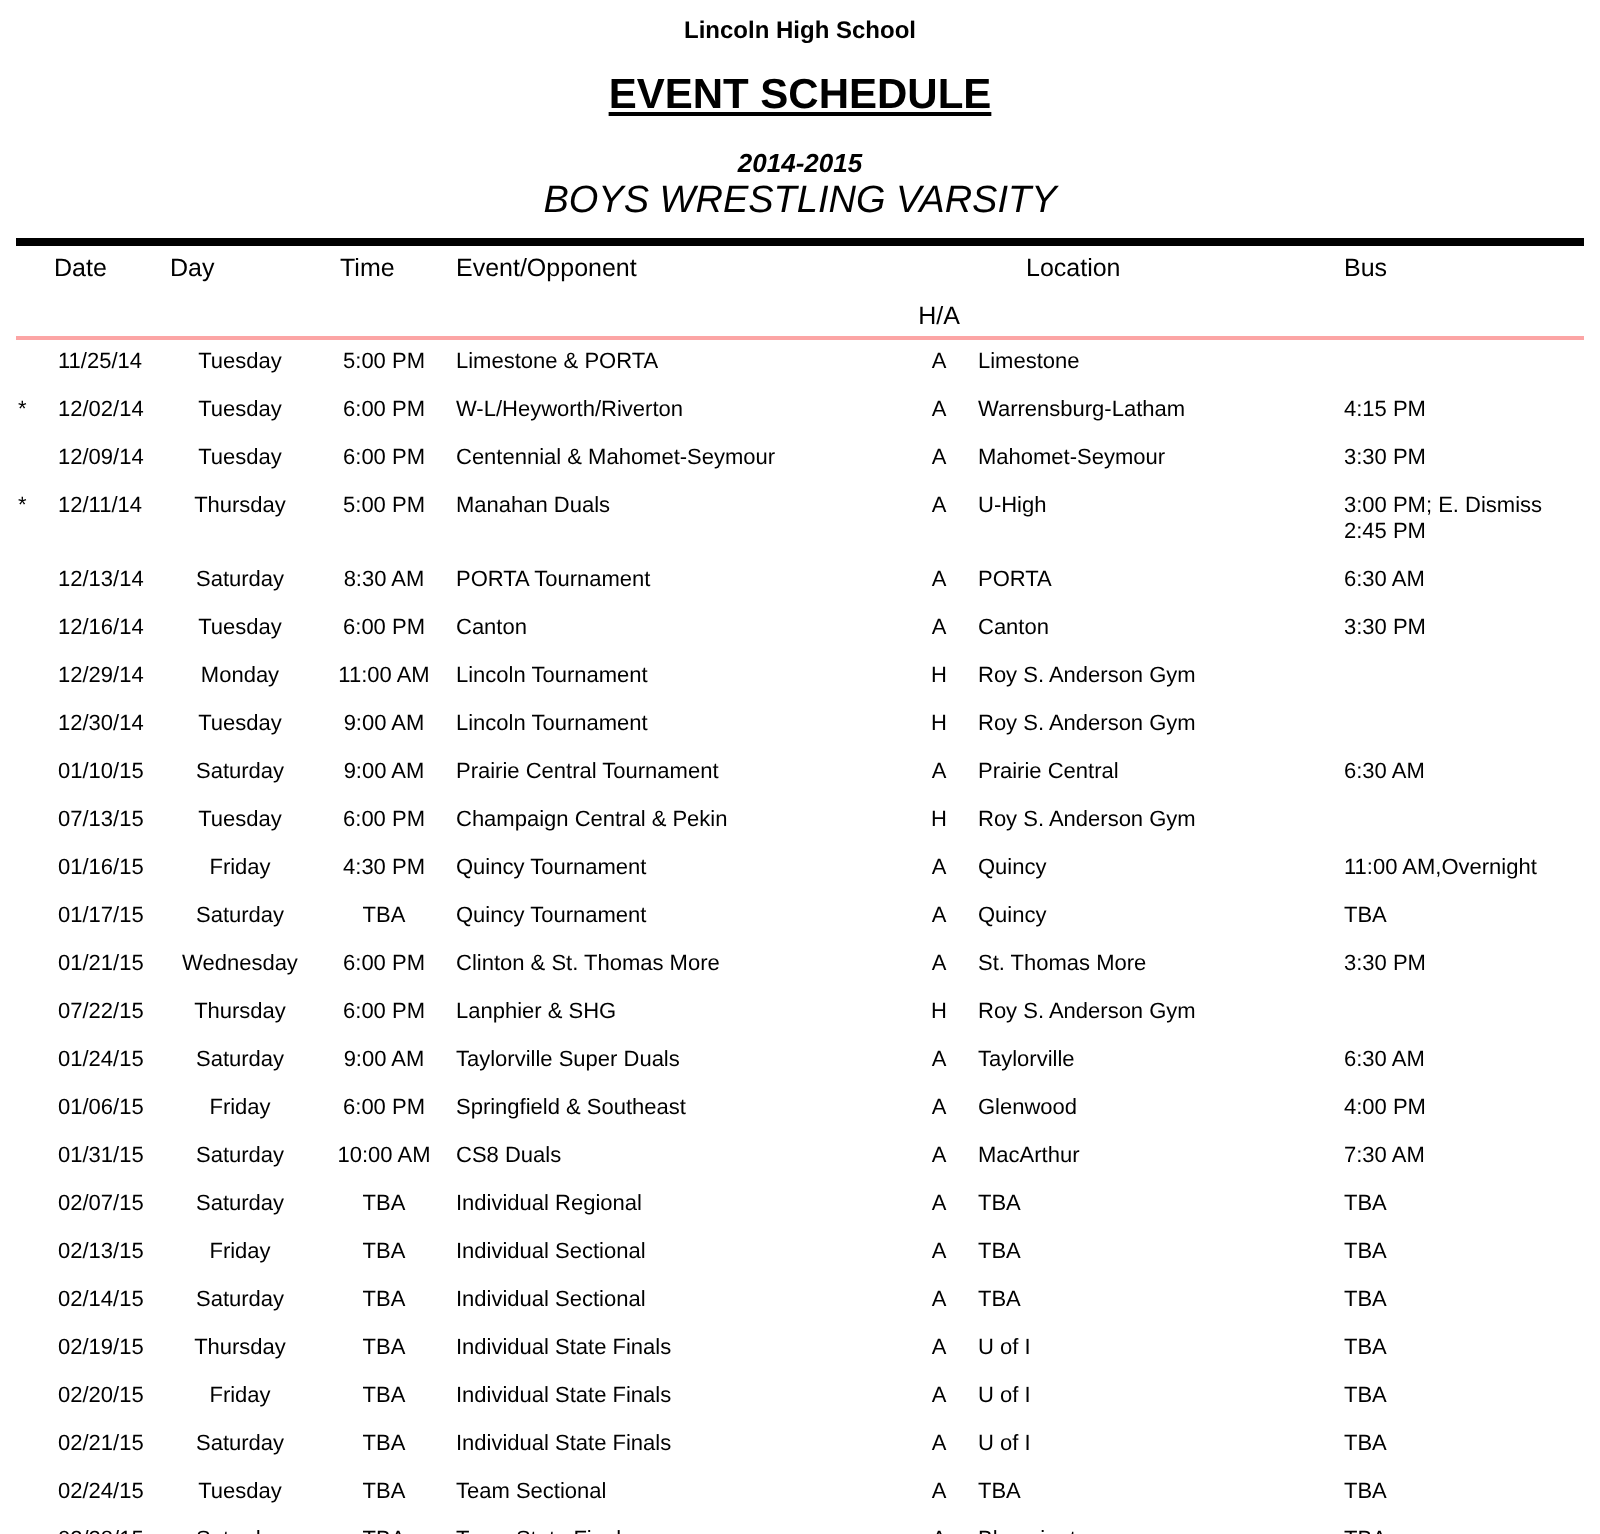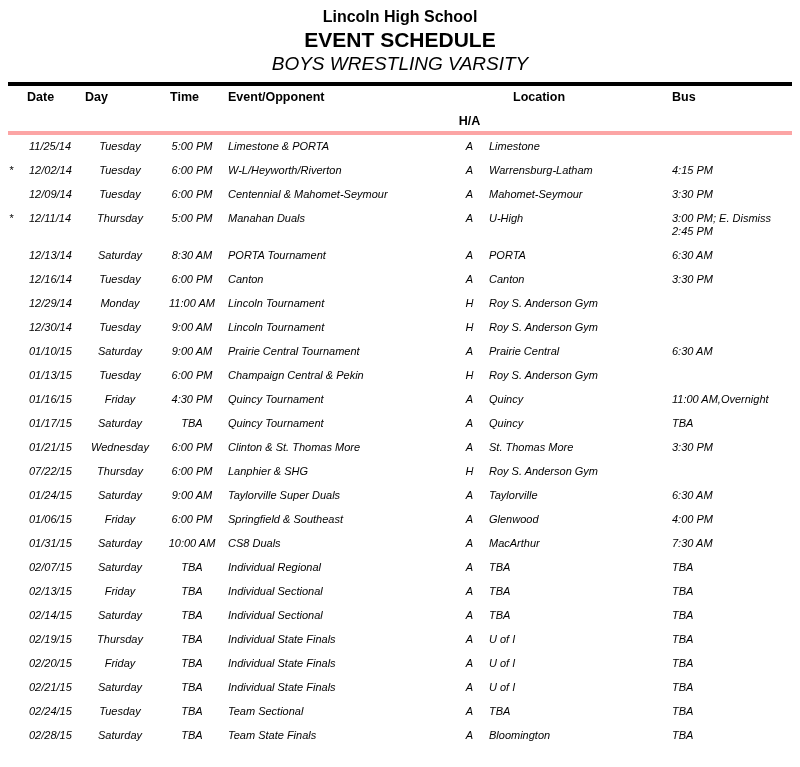--- a/index.html
+++ b/index.html
@@ -8,44 +8,43 @@
       width: 800px;
       height: 767px;
       color: #000000;
       font-family: "Liberation Sans", sans-serif;
       overflow: hidden;
     }
     .page { padding: 6px 8px 0 8px; }
 
     
     .titles { text-align: center; }
-    .school-name  { font-size: 16px; font-weight: bold; padding-top: 2px; }
-    .doc-title    { font-size: 21px; font-weight: bold; margin-top: 2px; }
+    .school-name  { font-size: 12px; font-weight: bold; padding-top: 2px; }
+    .doc-title    { font-size: 21px; font-weight: bold; margin-top: 14px; text-decoration: underline; }
     .season       { font-size: 13px; font-weight: bold; font-style: italic; margin-top: 14px; }
     .team-name    { font-size: 19px; font-style: italic; margin-top: 1px; }
 
     
     .sched-table { margin-top: 7px; }
     .grid {
       display: grid;
       grid-template-columns: 17px 55px 80px 64px 228px 35px 183px 122px;
       align-items: start;
     }
     .thead {
       border-top: 4px solid #000;
-      border-bottom: 4px solid #fca5a5;
+      border-bottom: 2px solid #fca5a5;
       padding: 4px 0 3px 0;
-      font-weight: bold;
+      font-weight: normal;
       font-size: 12.5px;
     }
     .row {
       padding: 5px 0 6px 0;
       font-size: 11px;
       line-height: 13px;
-      font-style: italic;
     }
     .cell { min-height: 1px; }
     .c-star     { padding-left: 1px; }
     .c-date     { padding-left: 4px; }
     .c-day      { text-align: center; }
     .c-time     { text-align: center; }
     .c-event    { padding-left: 4px; padding-right: 6px; }
     .c-ha       { text-align: center; }
     .c-location { padding-left: 2px; padding-right: 6px; }
     .c-bus      { padding-left: 2px; padding-right: 4px; }
@@ -59,20 +58,21 @@
     .h-bus      { padding-left: 2px; }
   </style>
 </head>
 <body>
 
 <div class="page">
 
   <div class="titles">
     <div class="school-name">Lincoln High School</div>
     <div class="doc-title">EVENT SCHEDULE</div>
+    <div class="season">2014-2015</div>
     <div class="team-name">BOYS WRESTLING VARSITY</div>
   </div>
 
   <div class="sched-table">
     <div class="grid thead">
       <div class="cell"></div>
       <div class="cell h-date">Date</div>
       <div class="cell h-day">Day</div>
       <div class="cell h-time">Time</div>
       <div class="cell h-event">Event/Opponent</div>
@@ -165,21 +165,21 @@
           <div class="cell c-date">01/10/15</div>
           <div class="cell c-day">Saturday</div>
           <div class="cell c-time">9:00 AM</div>
           <div class="cell c-event">Prairie Central Tournament</div>
           <div class="cell c-ha">A</div>
           <div class="cell c-location">Prairie Central</div>
           <div class="cell c-bus">6:30 AM</div>
         </div>
         <div class="grid row">
           <div class="cell c-star"></div>
-          <div class="cell c-date">01/13/15</div>
+          <div class="cell c-date">07/13/15</div>
           <div class="cell c-day">Tuesday</div>
           <div class="cell c-time">6:00 PM</div>
           <div class="cell c-event">Champaign Central &amp; Pekin</div>
           <div class="cell c-ha">H</div>
           <div class="cell c-location">Roy S. Anderson Gym</div>
           <div class="cell c-bus"></div>
         </div>
         <div class="grid row">
           <div class="cell c-star"></div>
           <div class="cell c-date">01/16/15</div>

